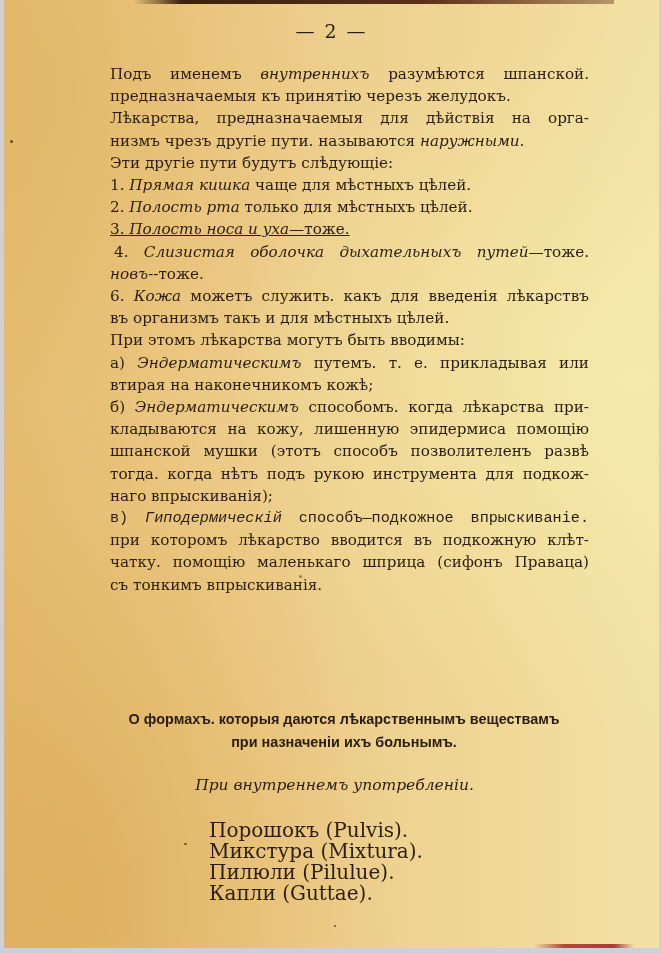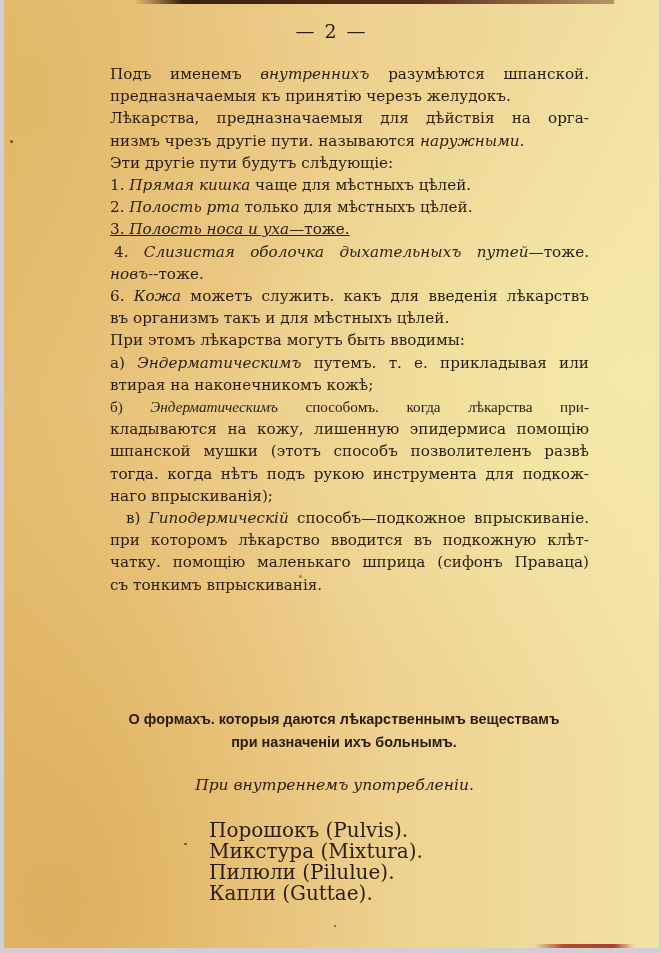--- a/index.html
+++ b/index.html
@@ -122,26 +122,26 @@
       <div class="line" style="padding-left: 0px; text-indent: 0px; margin-left: 0px; box-sizing: border-box;"><span style="margin-left: 0px;">1. </span><span class="i">Прямая кишка</span><span> чаще для мѣстныхъ цѣлей.</span></div>
       <div class="line" style="padding-left: 0px; text-indent: 0px; margin-left: 0px; box-sizing: border-box;"><span style="margin-left: 0px;">2. </span><span class="i">Полость рта</span><span> только для мѣстныхъ цѣлей.</span></div>
       <div class="line" style="padding-left: 0px; text-indent: 0px; margin-left: 0px; box-sizing: border-box; text-decoration: underline;"><span style="margin-left: 0px;">3. </span><span class="i">Полость носа и уха</span><span>—тоже.</span></div>
       <div class="line justify" style="padding-left: 0px; text-indent: 0px; margin-left: 4px; box-sizing: border-box;"><span style="margin-left: 0px;">4. </span><span class="i">Слизистая оболочка дыхательныхъ путей</span><span>—тоже.</span></div>
       <div class="line"><span class="i">новъ</span><span>--тоже.</span></div>
       <div class="line justify" style="padding-left: 0px; text-indent: 0px; margin-left: 0px; box-sizing: border-box;"><span style="margin-left: 0px;">6. </span><span class="i">Кожа</span><span> можетъ служить. какъ для введенiя лѣкарствъ</span></div>
       <div class="line"><span>въ организмъ такъ и для мѣстныхъ цѣлей.</span></div>
       <div class="line" style="padding-left: 0px; text-indent: 0px; margin-left: 0px; box-sizing: border-box;"><span style="margin-left: 0px;">При этомъ лѣкарства могутъ быть вводимы:</span></div>
       <div class="line justify" style="padding-left: 0px; text-indent: 0px; margin-left: 0px; box-sizing: border-box;"><span style="margin-left: 0px;">а) </span><span class="i">Эндерматическимъ</span><span> путемъ. т. е. прикладывая или</span></div>
       <div class="line"><span>втирая на наконечникомъ кожѣ;</span></div>
-      <div class="line justify" style="padding-left: 0px; text-indent: 0px; margin-left: 0px; box-sizing: border-box; font-family: Liberation Serif, serif;"><span style="margin-left: 0px;">б) </span><span class="i">Эндерматическимъ</span><span> способомъ. когда лѣкарства при-</span></div>
+      <div class="line justify" style="padding-left: 0px; text-indent: 0px; margin-left: 0px; box-sizing: border-box;"><span style="margin-left: 0px;">б) </span><span class="i">Эндерматическимъ</span><span> способомъ. когда лѣкарства при-</span></div>
       <div class="line justify"><span>кладываются на кожу, лишенную эпидермиса помощiю</span></div>
       <div class="line justify"><span>шпанской мушки (этотъ способъ позволителенъ развѣ</span></div>
       <div class="line justify"><span>тогда. когда нѣтъ подъ рукою инструмента для подкож-</span></div>
       <div class="line"><span>наго впрыскиванiя);</span></div>
-      <div class="line justify" style="padding-left: 0px; text-indent: 0px; margin-left: 16px; box-sizing: border-box;"><span style="margin-left: 0px;">в) </span><span class="i">Гиподермическiй</span><span> способъ—подкожное впрыскиванiе.</span></div>
+      <div class="line justify" style="padding-left: 0px; text-indent: 0px; margin-left: 0px; box-sizing: border-box; font-family: Liberation Mono, monospace;"><span style="margin-left: 0px;">в) </span><span class="i">Гиподермическiй</span><span> способъ—подкожное впрыскиванiе.</span></div>
       <div class="line justify"><span>при которомъ лѣкарство вводится въ подкожную клѣт-</span></div>
       <div class="line justify"><span>чатку. помощiю маленькаго шприца (сифонъ Праваца)</span></div>
       <div class="line"><span>съ тонкимъ впрыскиванiя.</span></div>
     </div>
 
   <div class="heading">
     <div>О формахъ. которыя даются лѣкарственнымъ веществамъ</div>
     <div>при назначенiи ихъ больнымъ.</div>
   </div>
 

